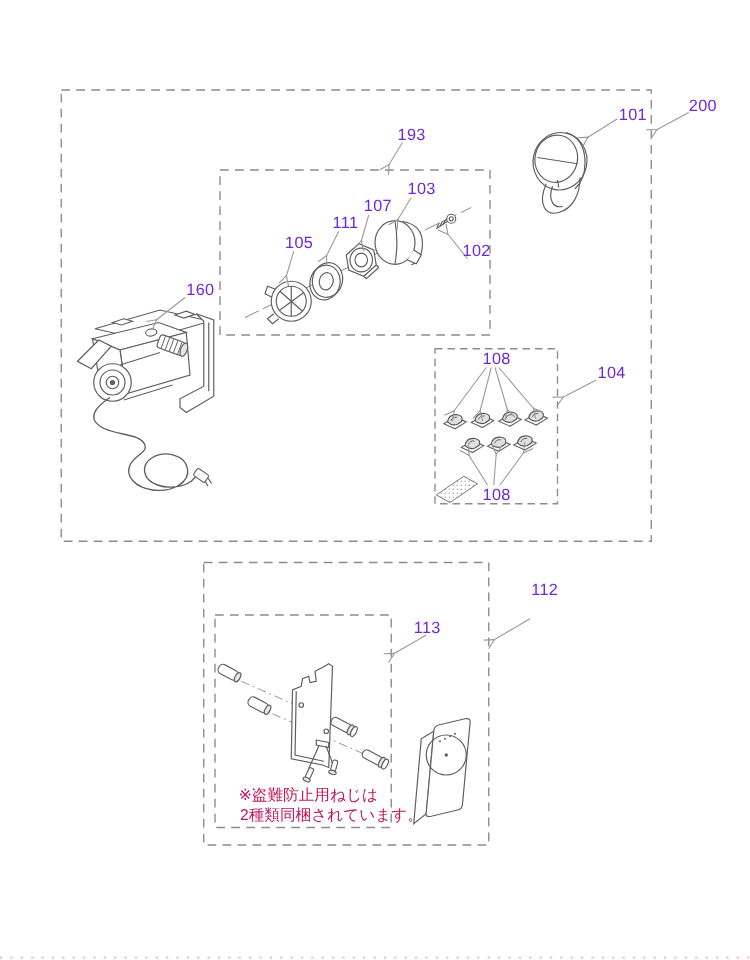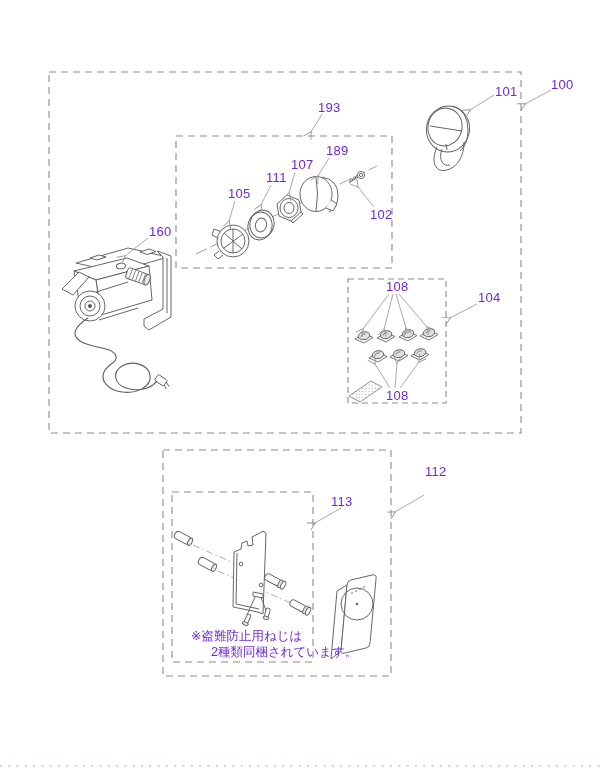--- a/index.html
+++ b/index.html
@@ -6,24 +6,24 @@
   .page{
     position:relative;width:600px;height:768px;background:#ffffff;
     font-family:"Liberation Sans","DejaVu Sans",sans-serif;overflow:hidden;
   }
   .artwork{position:absolute;left:0;top:0;}
   .callout{
     position:absolute;font-size:13px;color:#6d28d9;letter-spacing:.3px;
     white-space:nowrap;line-height:13px;
   }
   .note{
-    position:absolute;left:191px;top:628px;font-size:12.5px;color:#6d28d9;
+    position:absolute;left:191px;top:628px;font-size:12.5px;color:#be185d;
     line-height:16px;white-space:nowrap;
   }
-  .note .l2{margin-left:20px;}
+  .note .l2{margin-left:1px;}
 </style>
 </head>
 <body>
 
 <div class="page">
 
   <svg class="artwork" width="600" height="768" viewBox="0 0 600 768">
     <defs>
       <marker id="ah" markerUnits="userSpaceOnUse" markerWidth="11" markerHeight="11" refX="2" refY="4.5" orient="auto">
         <path d="M9,0.5 L1.5,4.5 L9,8.5" fill="none" stroke="#999" stroke-width="0.9"></path>
@@ -208,28 +208,28 @@
       <g>
         <path d="M390,388 L375,364" marker-end="url(#ah)"></path>
         <path d="M395,388 L397,363" marker-end="url(#ah)"></path>
         <path d="M400,388 L419,362" marker-end="url(#ah)"></path>
       </g>
     </g>
 
     <line x1="0" y1="766" x2="600" y2="766" stroke="#f0b4da" stroke-width="1.8" stroke-dasharray="1.8 6.5" opacity="0.85"></line>
   </svg>
 
-  <div class="callout" style="left:551px;top:78px">100</div>
+  <div class="callout" style="left:551px;top:78px">200</div>
   <div class="callout" style="left:495px;top:85px">101</div>
   <div class="callout" style="left:318px;top:101px">193</div>
-  <div class="callout" style="left:326px;top:144px">189</div>
+  <div class="callout" style="left:326px;top:144px">103</div>
   <div class="callout" style="left:291px;top:158px">107</div>
   <div class="callout" style="left:266px;top:171px">111</div>
   <div class="callout" style="left:228px;top:187px">105</div>
-  <div class="callout" style="left:370px;top:208px">102</div>
+  <div class="callout" style="left:370px;top:194px">102</div>
   <div class="callout" style="left:149px;top:225px">160</div>
   <div class="callout" style="left:478px;top:291px">104</div>
   <div class="callout" style="left:386px;top:280px">108</div>
   <div class="callout" style="left:386px;top:389px">108</div>
   <div class="callout" style="left:331px;top:495px">113</div>
   <div class="callout" style="left:425px;top:465px">112</div>
 
   <div class="note">
     <div>※盗難防止用ねじは</div>
     <div class="l2">2種類同梱されています。</div>

